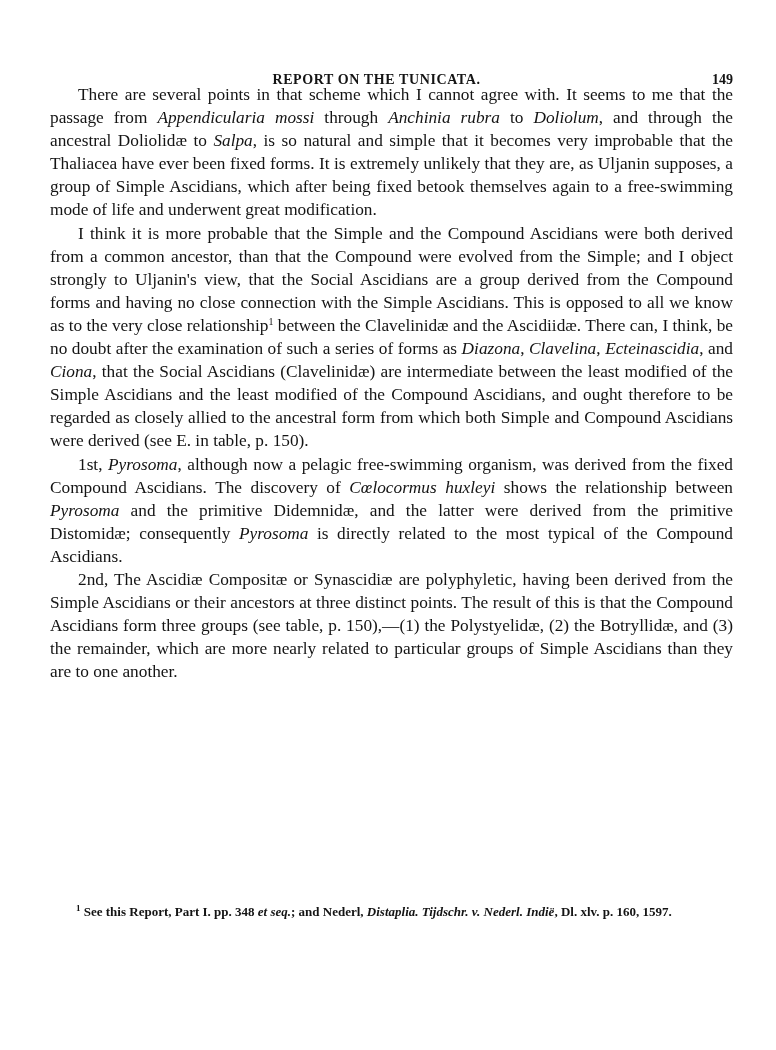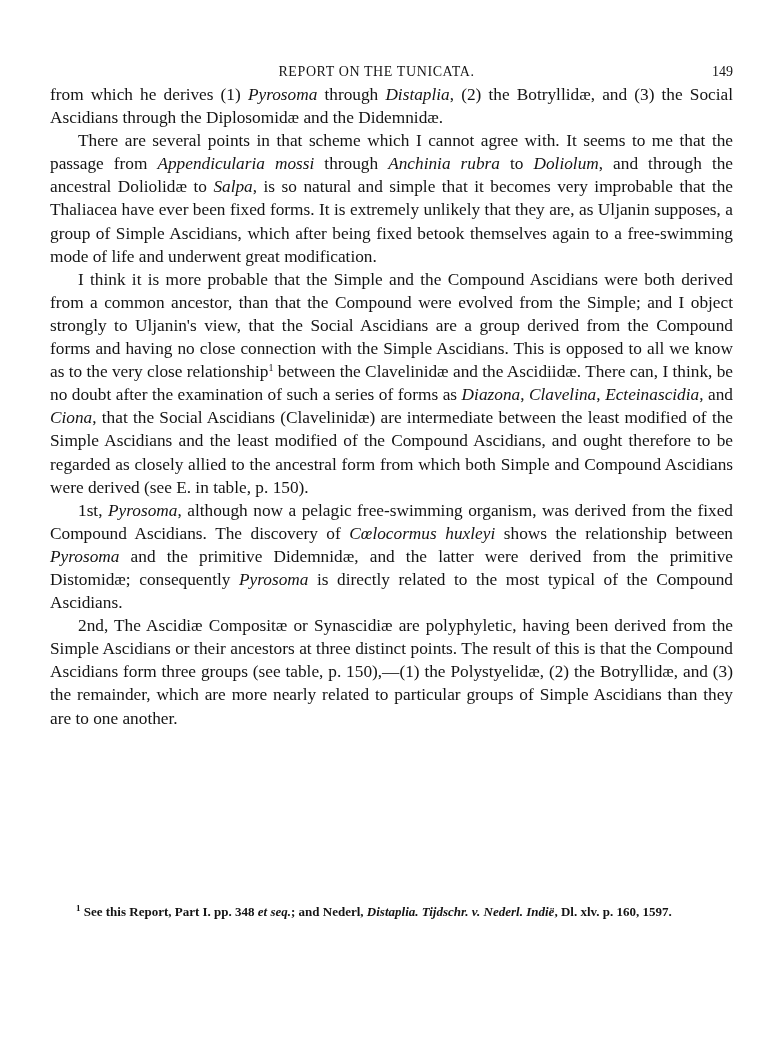--- a/index.html
+++ b/index.html
@@ -16,27 +16,27 @@
       color: #141414;
     }
     .page {
       position: absolute;
       left: 50px;
       top: 0;
       width: 683px;
     }
     .running-head {
       position: absolute;
-      top: 64px;
+      top: 72px;
       left: 0;
       width: 683px;
       height: 22px;
       font-size: 14px;
       letter-spacing: 0.6px;
-      font-weight: normal;
+      font-weight: bold;
     }
     .running-title {
       position: absolute;
       left: 0;
       width: 683px;
       text-align: center;
       top: 0;
       padding-right: 30px;
       box-sizing: border-box;
     }
@@ -102,21 +102,20 @@
 <body>
 
 <div class="page">
 
   <div class="running-head">
     <span class="running-title">REPORT ON THE TUNICATA.</span>
     <span class="page-number">149</span>
   </div>
 
   <div class="body-text">
-    <p><span>from which he derives (1) </span><em>Pyrosoma</em><span> through </span><em>Distaplia</em><span>, (2) the Botryllidæ, and (3) the Social Ascidians through the Diplosomidæ and the Didemnidæ.</span></p>
     <p class="indent"><span>There are several points in that scheme which I cannot agree with.  It seems to me that the passage from </span><em>Appendicularia mossi</em><span> through </span><em>Anchinia rubra</em><span> to </span><em>Doliolum</em><span>, and through the ancestral Doliolidæ to </span><em>Salpa</em><span>, is so natural and simple that it becomes very improbable that the Thaliacea have ever been fixed forms.  It is extremely unlikely that they are, as Uljanin supposes, a group of Simple Ascidians, which after being fixed betook themselves again to a free-swimming mode of life and underwent great modification.</span></p>
     <p class="indent"><span>I think it is more probable that the Simple and the Compound Ascidians were both derived from a common ancestor, than that the Compound were evolved from the Simple; and I object strongly to Uljanin's view, that the Social Ascidians are a group derived from the Compound forms and having no close connection with the Simple Ascidians.  This is opposed to all we know as to the very close relationship</span><sup class="fn-ref">1</sup><span> between the Clavelinidæ and the Ascidiidæ.  There can, I think, be no doubt after the examination of such a series of forms as </span><em>Diazona</em><span>, </span><em>Clavelina</em><span>, </span><em>Ecteinascidia</em><span>, and </span><em>Ciona</em><span>, that the Social Ascidians (Clavelinidæ) are intermediate between the least modified of the Simple Ascidians and the least modified of the Compound Ascidians, and ought therefore to be regarded as closely allied to the ancestral form from which both Simple and Compound Ascidians were derived (see E. in table, p. 150).</span></p>
     <p class="indent"><span>1st, </span><em>Pyrosoma</em><span>, although now a pelagic free-swimming organism, was derived from the fixed Compound Ascidians.  The discovery of </span><em>Cœlocormus huxleyi</em><span> shows the relationship between </span><em>Pyrosoma</em><span> and the primitive Didemnidæ, and the latter were derived from the primitive Distomidæ; consequently </span><em>Pyrosoma</em><span> is directly related to the most typical of the Compound Ascidians.</span></p>
     <p class="indent"><span>2nd, The Ascidiæ Compositæ or Synascidiæ are polyphyletic, having been derived from the Simple Ascidians or their ancestors at three distinct points.  The result of this is that the Compound Ascidians form three groups (see table, p. 150),—(1) the Polystyelidæ, (2) the Botryllidæ, and (3) the remainder, which are more nearly related to particular groups of Simple Ascidians than they are to one another.</span></p>
   </div>
 
   <div class="footnote">
     <p>
       <sup>1</sup><span><span> See this Report, Part I. pp. 348 </span><em>et seq.</em><span>; and Nederl, </span><em>Distaplia. Tijdschr. v. Nederl. Indië</em><span>, Dl. xlv. p. 160, 1597.</span></span>
     </p>

